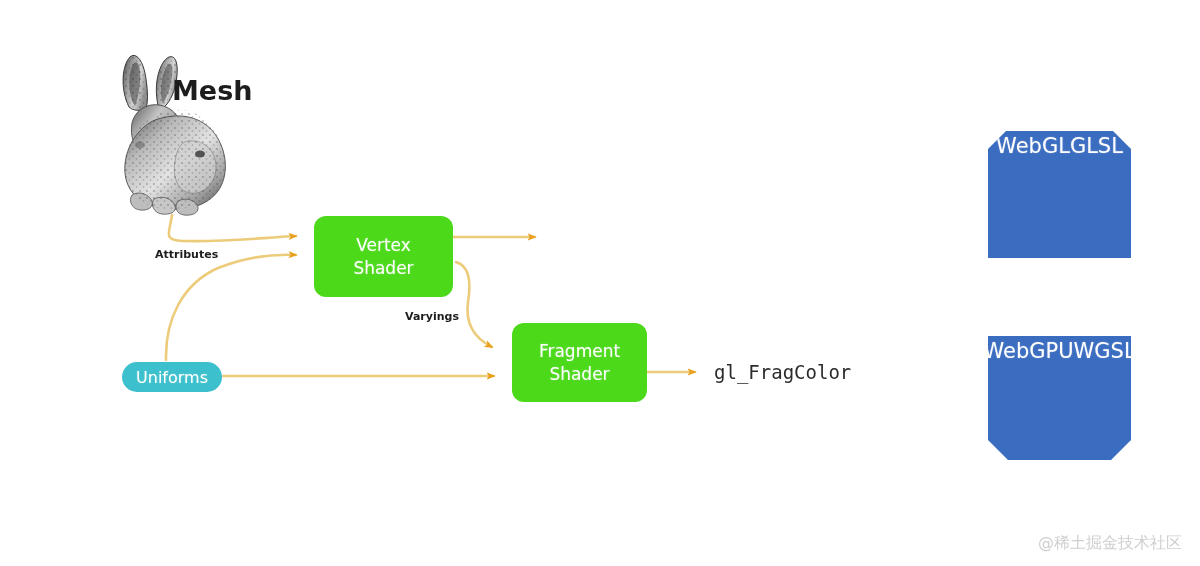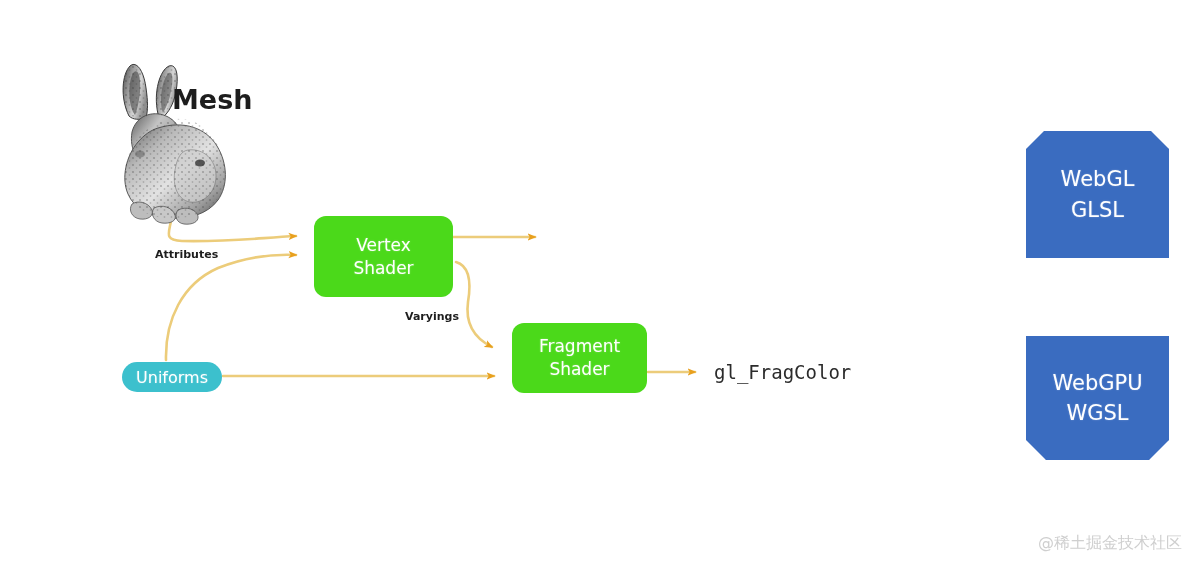--- a/index.html
+++ b/index.html
@@ -25,21 +25,21 @@
     top: 0;
     width: 1200px;
     height: 566px;
     pointer-events: none;
   }
 
   
   #mesh-group {
     position: absolute;
     left: 96px;
-    top: 58px;
+    top: 49px;
     width: 150px;
     height: 180px;
     text-decoration: underline;
   }
   #bunny-svg {
     position: absolute;
     left: 0;
     top: 0;
   }
   #mesh-label {
@@ -73,21 +73,21 @@
   #vertex-shader {
     left: 314px;
     top: 216px;
     width: 139px;
     height: 81px;
   }
   #fragment-shader {
     left: 512px;
     top: 323px;
     width: 135px;
-    height: 70px;
+    height: 79px;
   }
 
   
   #uniforms-node {
     position: absolute;
     left: 122px;
     top: 362px;
     width: 100px;
     height: 30px;
     background: #3cc0cd;
@@ -126,27 +126,25 @@
 
   
   .api-tile {
     position: absolute;
     background: #3a6cc0;
     color: #ffffff;
     font-family: "DejaVu Sans", sans-serif;
     font-size: 21px;
     line-height: 1.45;
     display: flex;
-    flex-direction: column;
-    align-items: center;
+    align-items: flex-start;
     justify-content: center;
     text-align: center;
     text-shadow: 0 0 2px rgba(255,255,255,0.3);
     box-shadow: 1px 1px 2px rgba(0,0,0,0.18);
-    margin-left: 38px;
   }
   #api-webgl {
     left: 988px;
     top: 131px;
     width: 143px;
     height: 127px;
     clip-path: polygon(0 18px, 18px 0, calc(100% - 18px) 0, 100% 18px, 100% 100%, 0 100%);
   }
   #api-webgpu {
     left: 988px;

